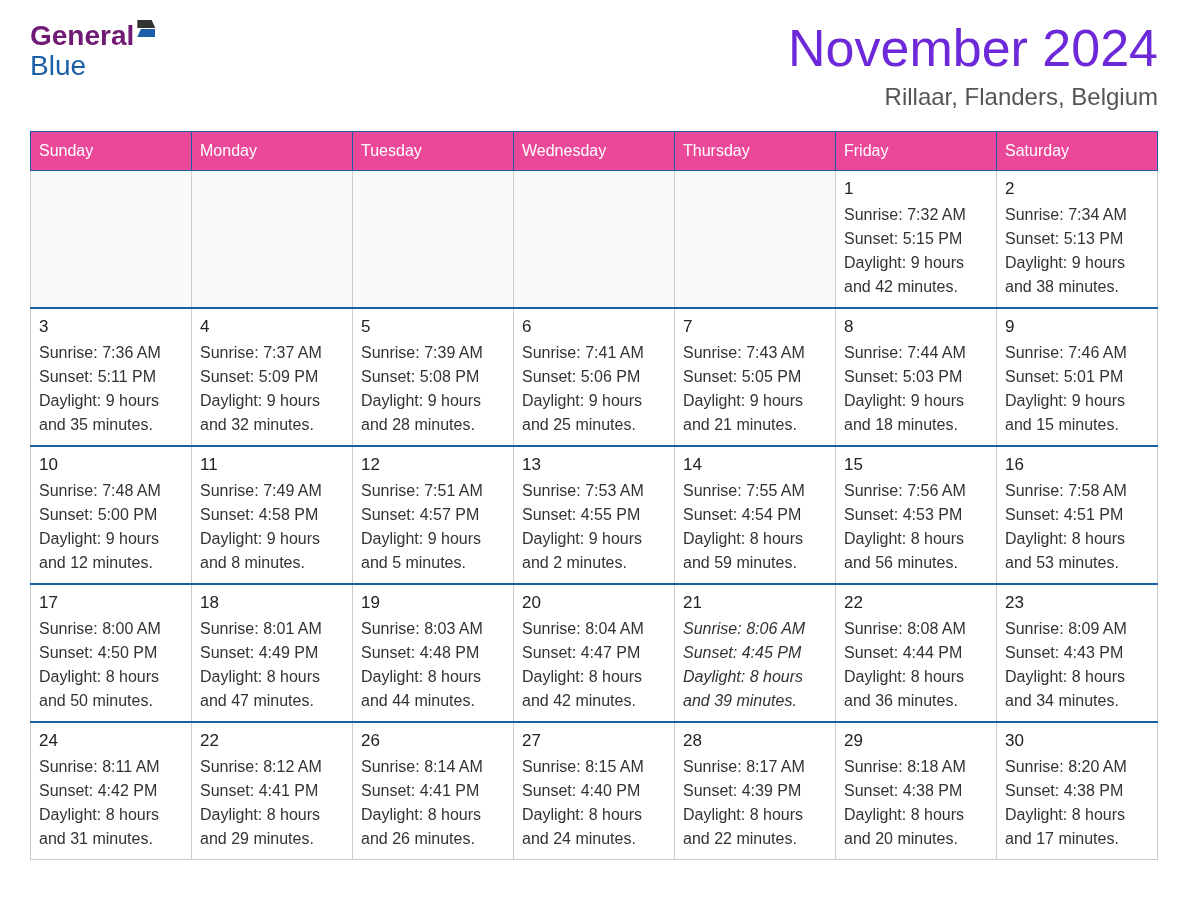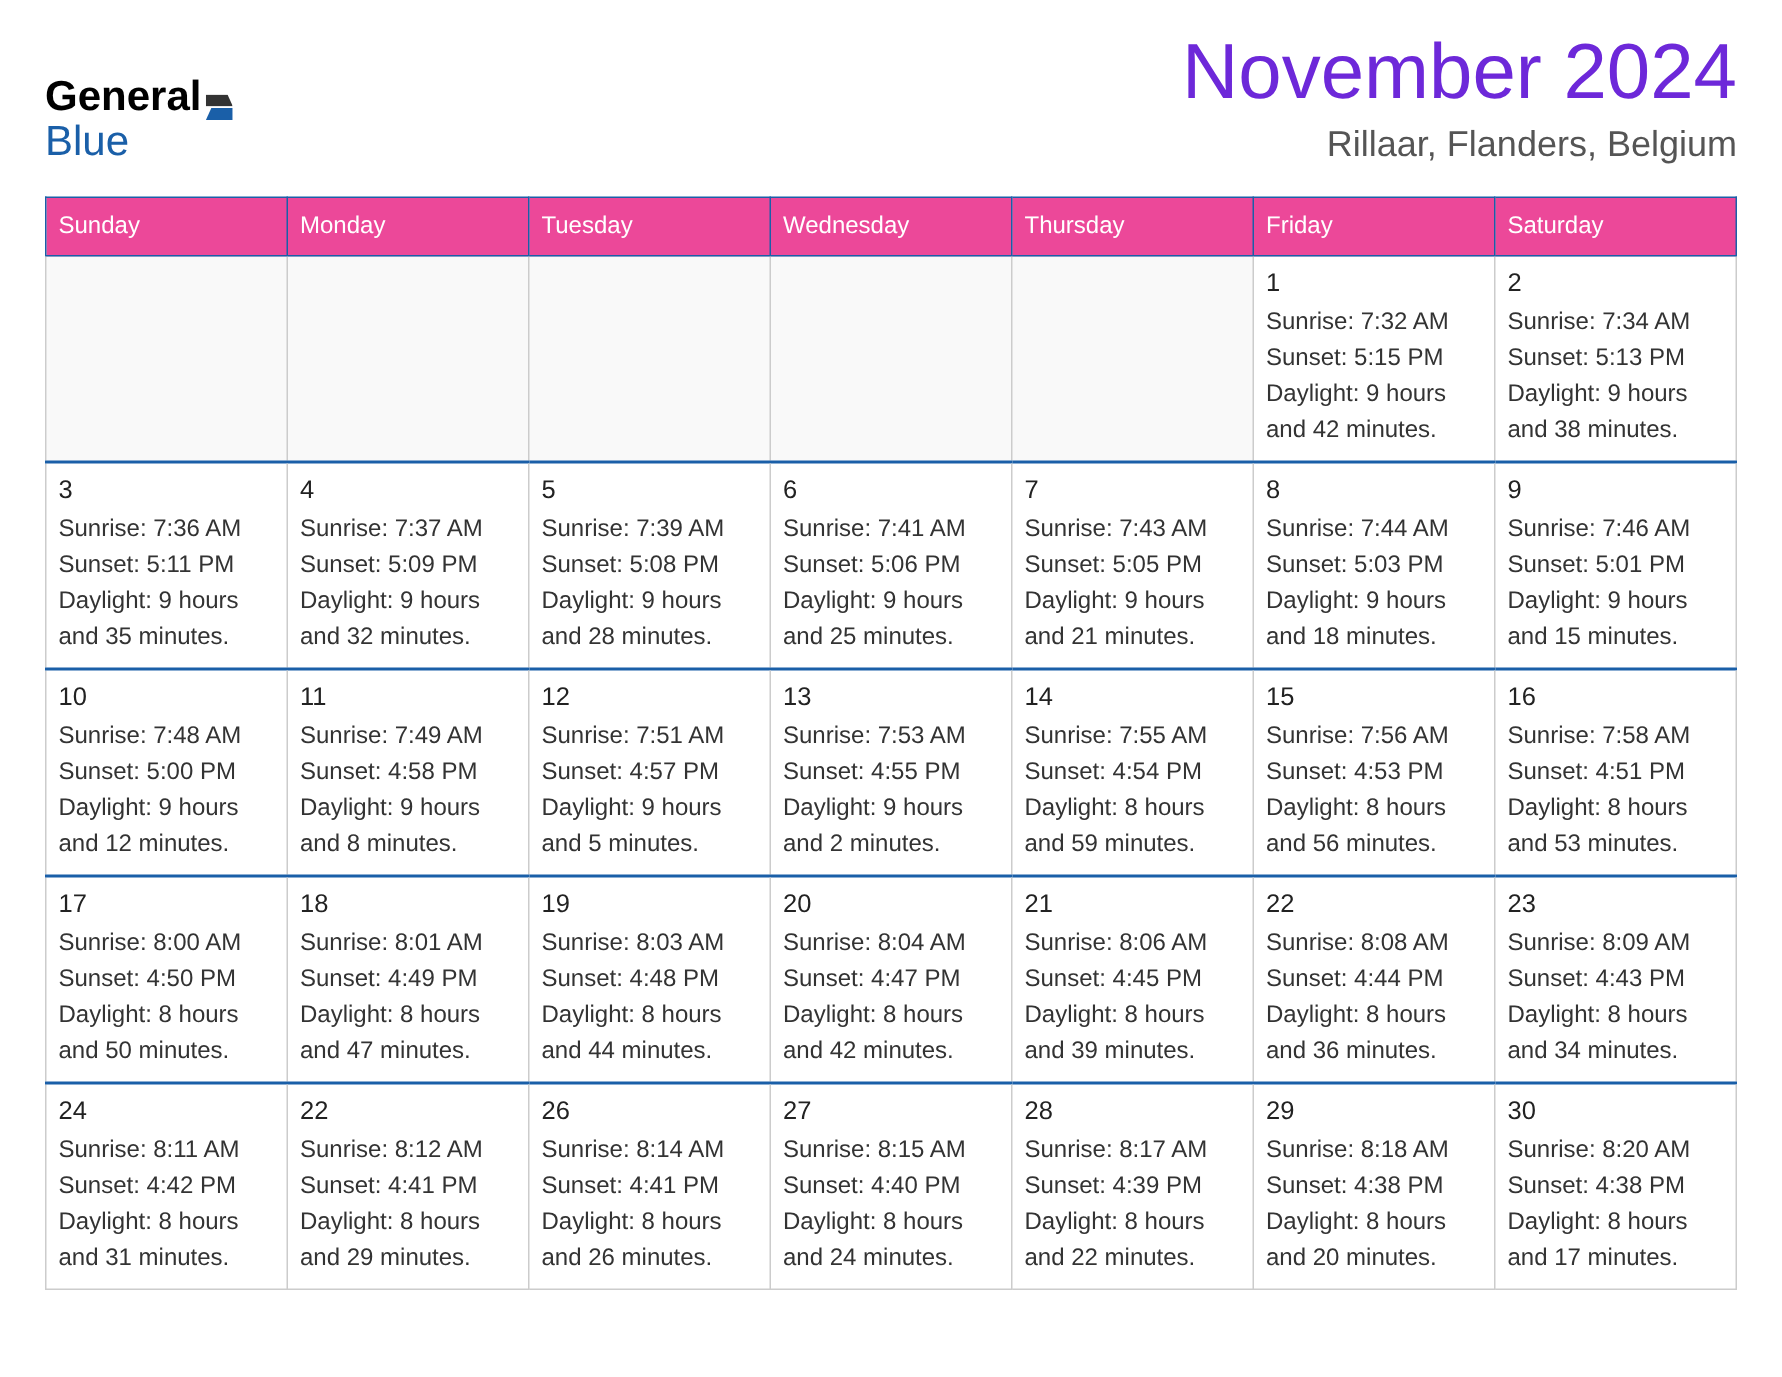--- a/index.html
+++ b/index.html
@@ -17,25 +17,24 @@
       align-items: flex-start;
       margin-bottom: 20px;
     }
     .logo {
       display: flex;
       flex-direction: column;
       align-items: flex-start;
     }
     .logo-text {
       display: flex;
-      align-items: flex-end;
+      align-items: flex-start;
       font-size: 28px;
       font-weight: bold;
-      color: #000000;
-      margin-top: 28px;
+      color: #701a75;
     }
     .logo-blue { color: #1a5fa8; font-size: 28px; margin-top: -2px; }
     .title-section { text-align: right; }
     .month-title {
       font-size: 52px;
       font-weight: 300;
       color: #6d28d9;
       line-height: 1.1;
     }
     .location-title {
@@ -281,21 +280,21 @@
         </td>
         <td>
           <span class="day-number">20</span>
           <div class="day-info" style="white-space: pre-line;">Sunrise: 8:04 AM
 Sunset: 4:47 PM
 Daylight: 8 hours
 and 42 minutes.</div>
         </td>
         <td>
           <span class="day-number">21</span>
-          <div class="day-info" style="white-space: pre-line;">Sunrise: 8:06 AM
+          <div class="day-info" style="white-space: pre-line; font-style: italic;">Sunrise: 8:06 AM
 Sunset: 4:45 PM
 Daylight: 8 hours
 and 39 minutes.</div>
         </td>
         <td>
           <span class="day-number">22</span>
           <div class="day-info" style="white-space: pre-line;">Sunrise: 8:08 AM
 Sunset: 4:44 PM
 Daylight: 8 hours
 and 36 minutes.</div>

